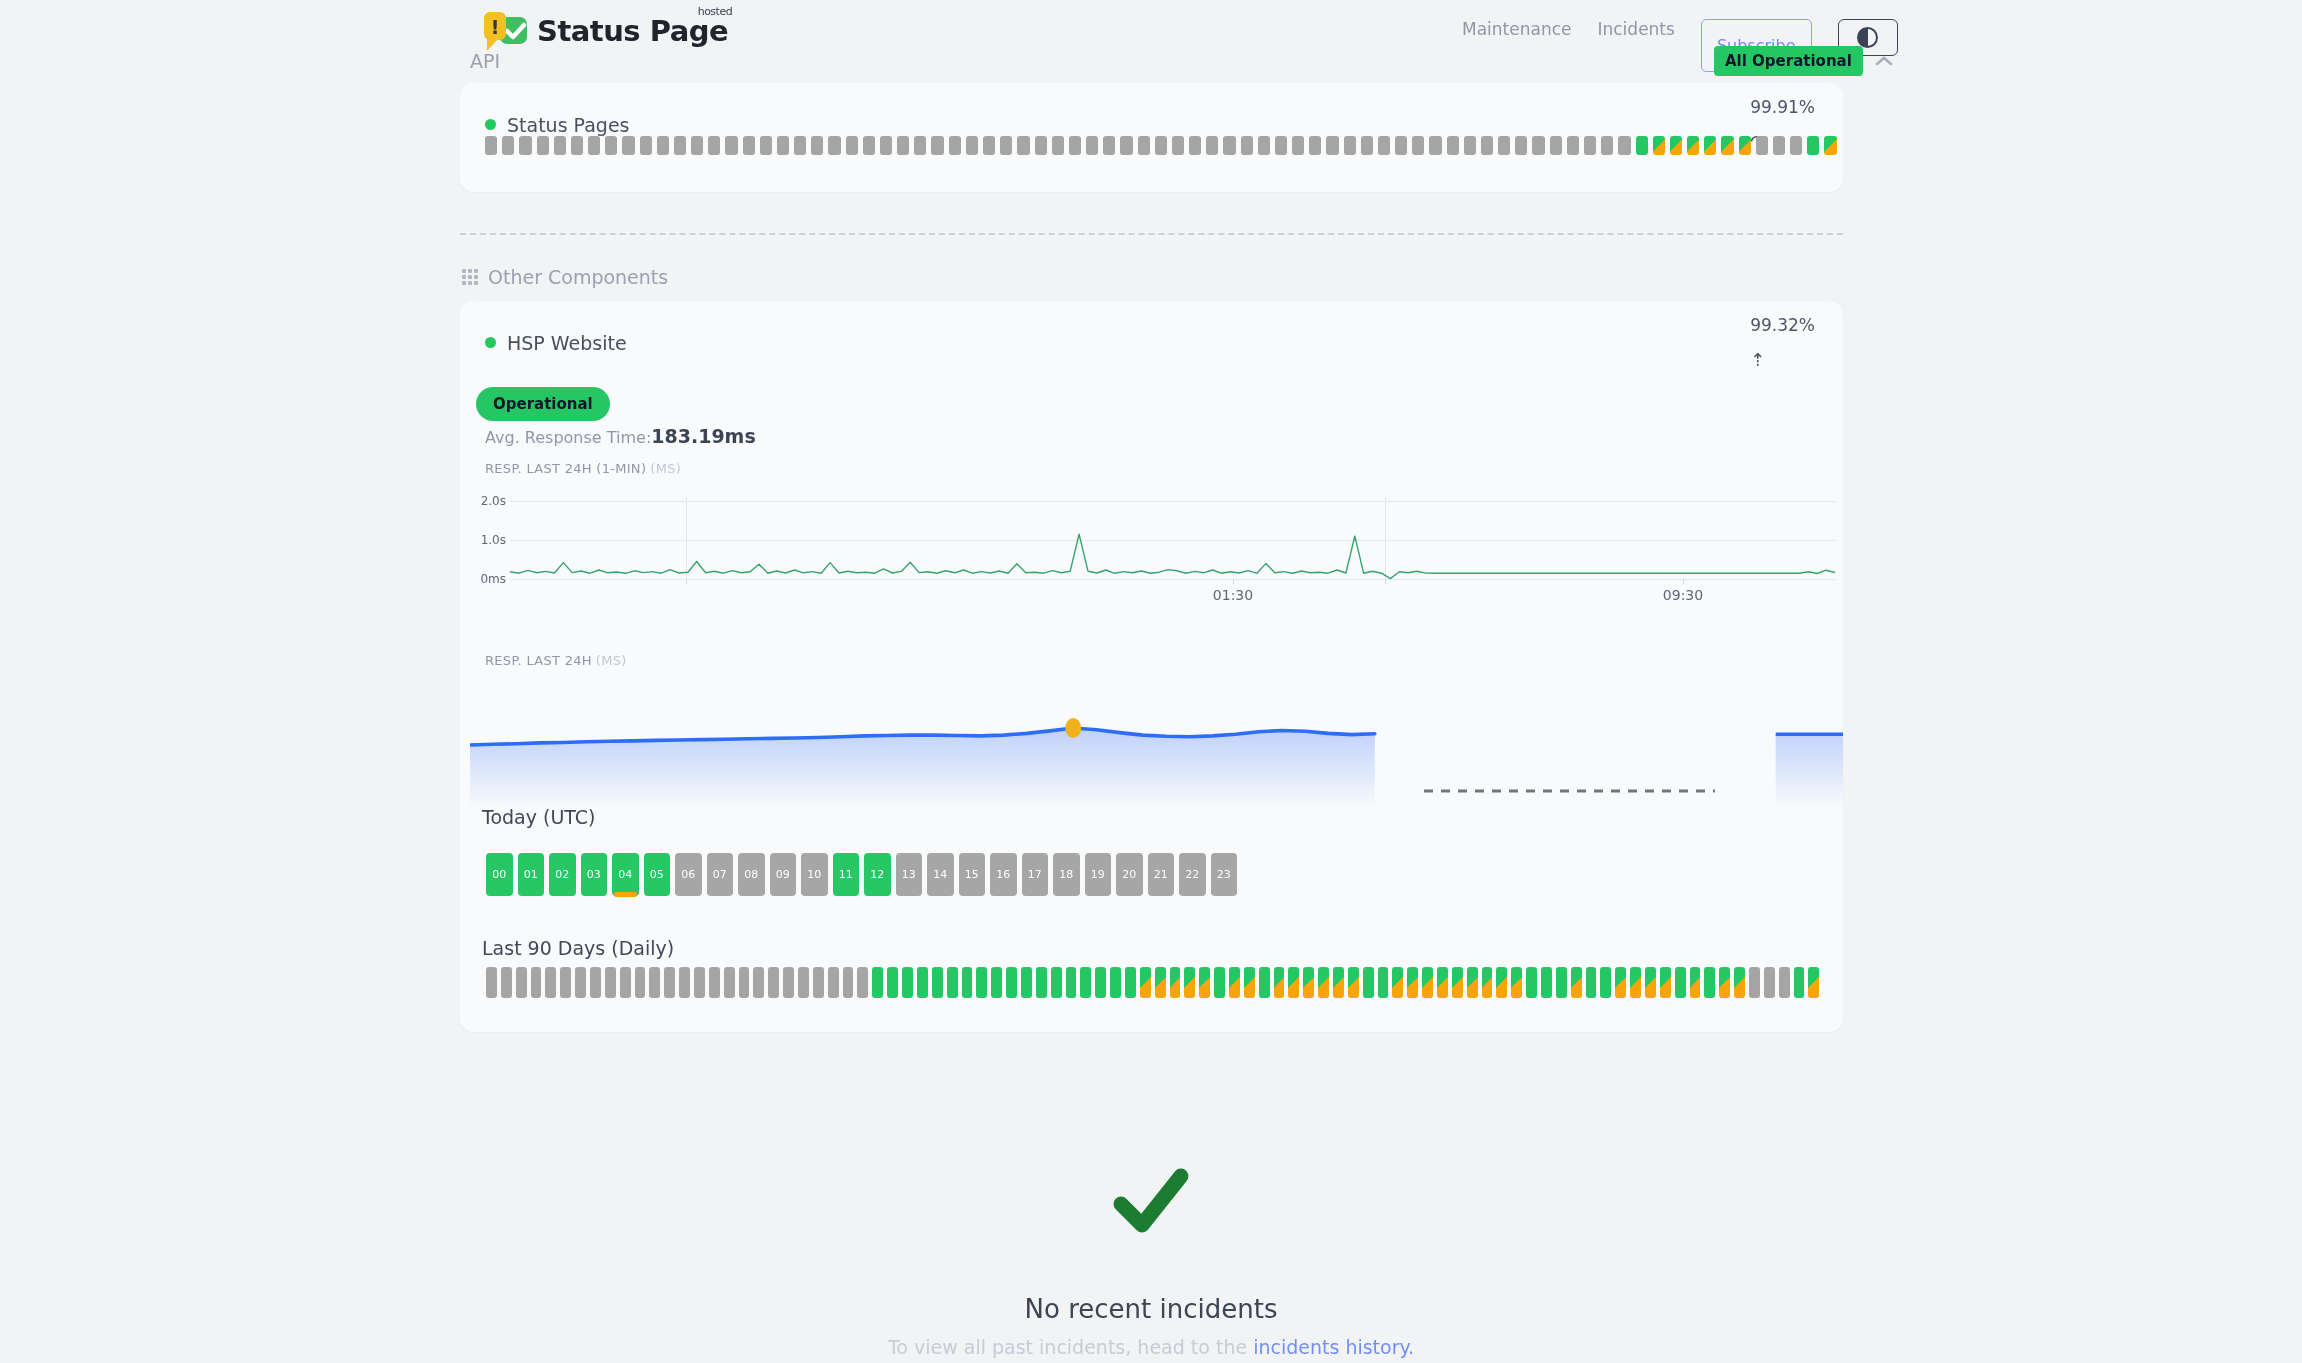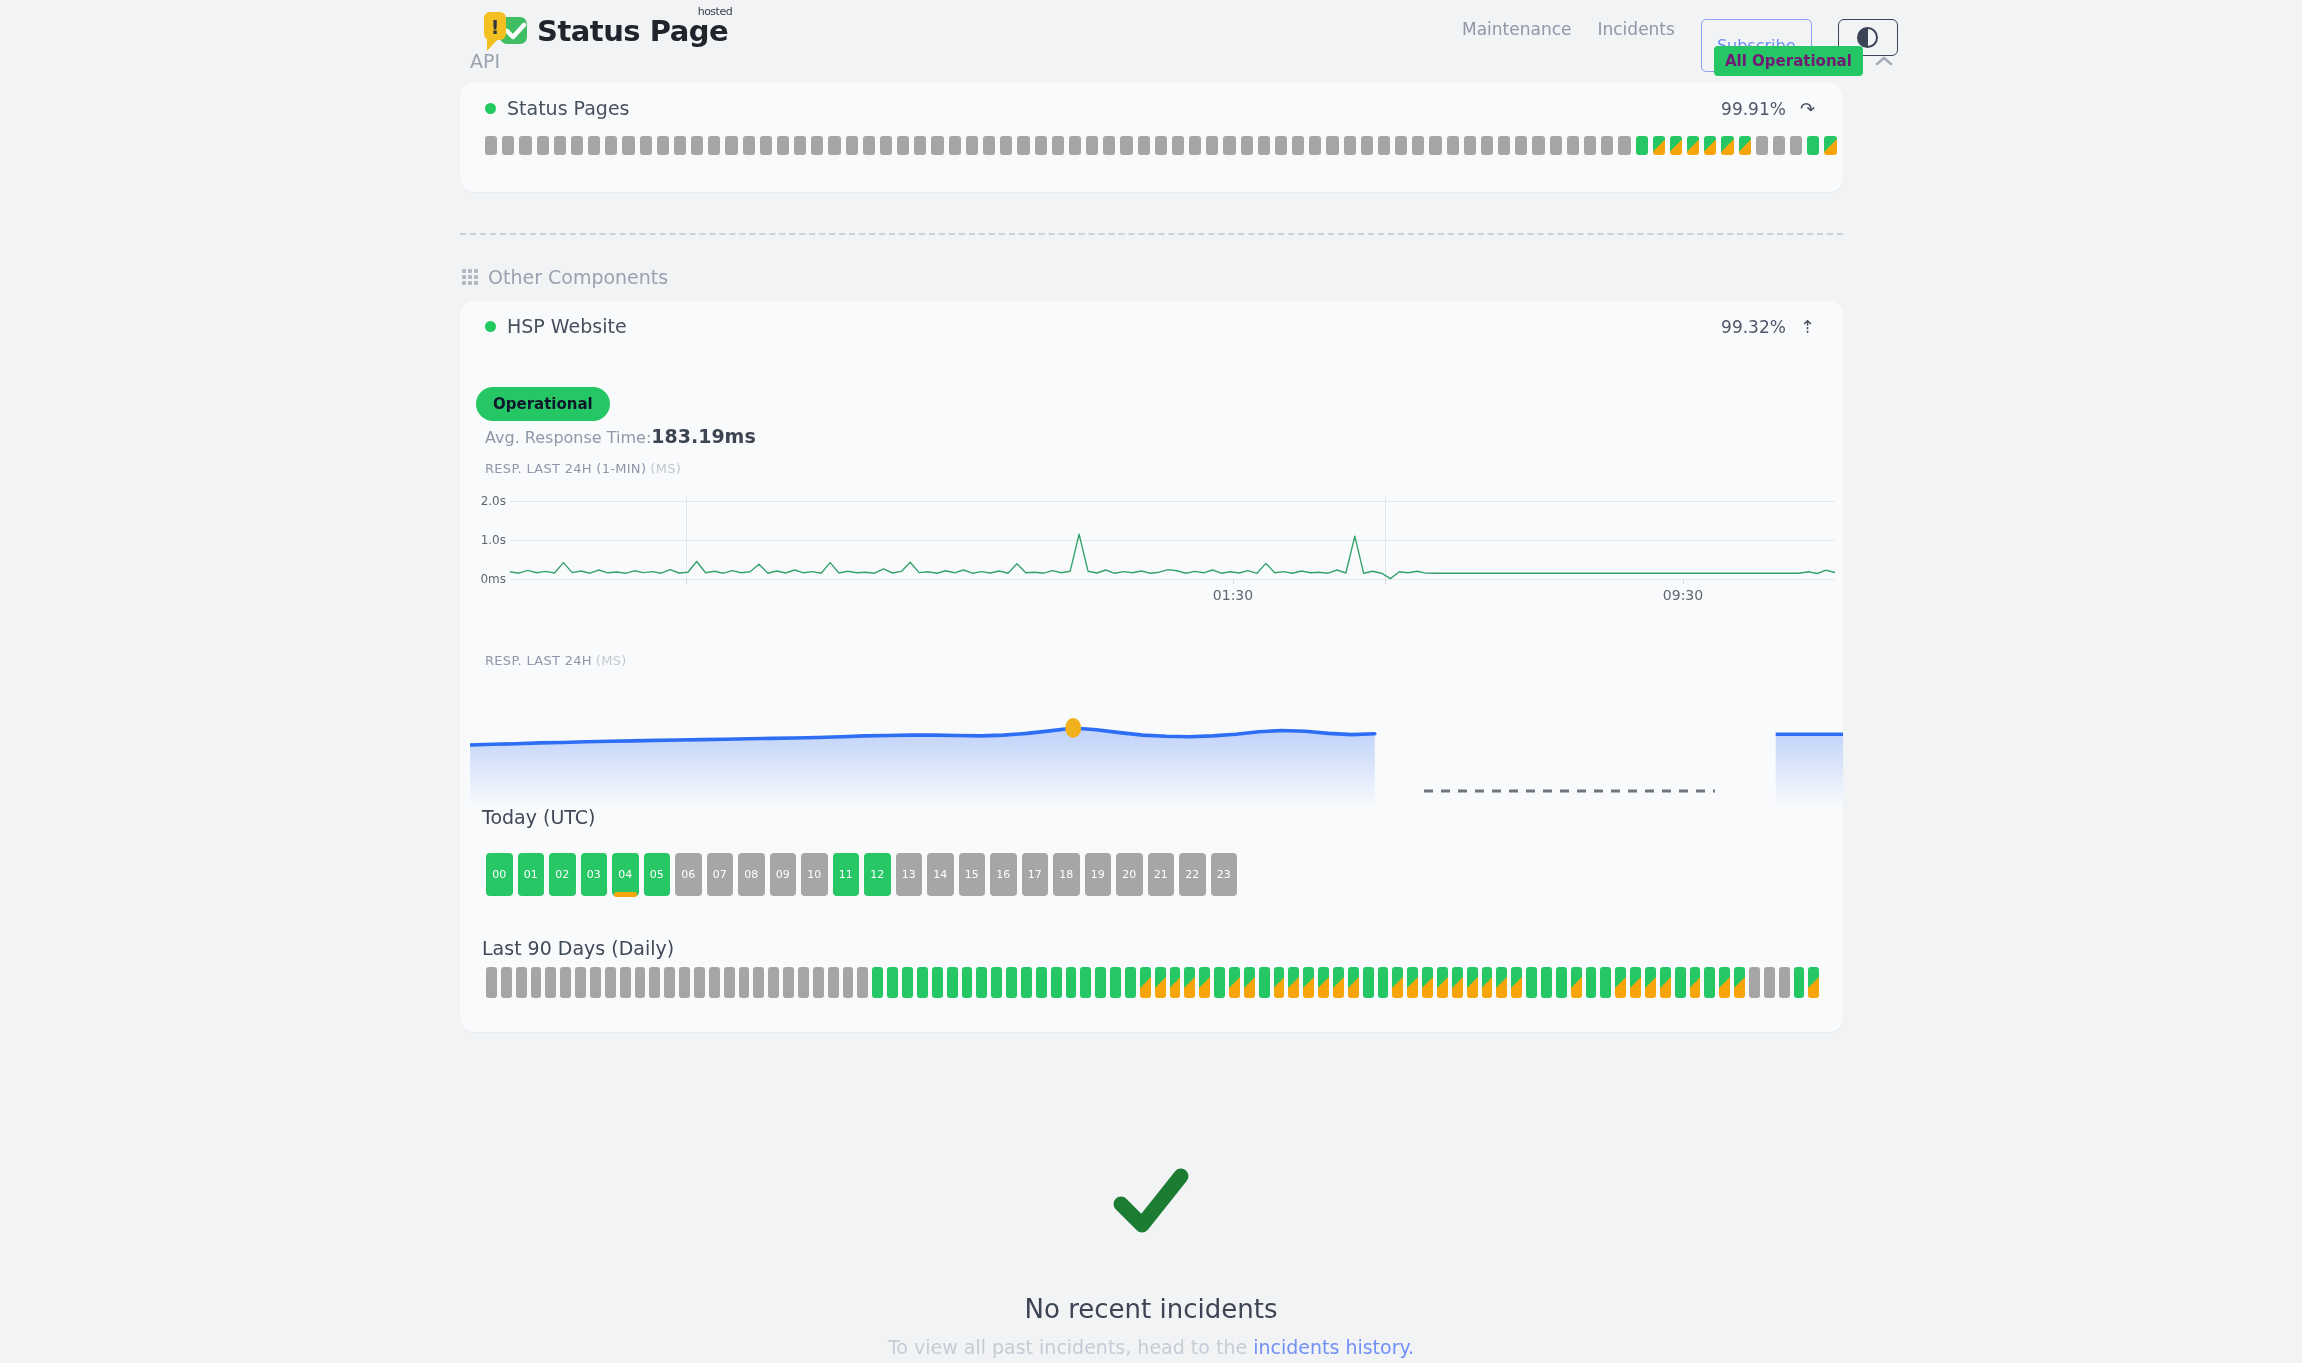--- a/index.html
+++ b/index.html
@@ -14,32 +14,32 @@
   #nav{position:absolute;left:1462px;top:19px;display:flex;gap:26px;}
   .nav-link{font-size:17px;color:#8f97a8;cursor:pointer;}
   #subscribe{font-size:16px;color:#6d89f3;border:1.5px solid #8aa0f5;border-radius:5px;
              padding:16px 15px;background:transparent;cursor:pointer;
              font-family:"DejaVu Sans","Liberation Sans",sans-serif;}
   #theme-toggle{width:58px;height:35px;border:1.5px solid #3a4456;border-radius:6px;background:transparent;
                 display:flex;align-items:center;justify-content:center;cursor:pointer;}
   .halfmoon{width:17px;height:17px;border:2px solid #3a4456;border-radius:50%;
             background:linear-gradient(90deg,#3a4456 50%,rgba(0,0,0,0) 50%);}
   #badge-row{position:absolute;left:1714px;top:46px;display:flex;align-items:center;gap:12px;}
-  #all-op{background:#25c765;color:#701a75;font-size:15px;font-weight:700;padding:6px 11px;border-radius:4px;}
+  #all-op{background:#25c765;color:#0f172a;font-size:15px;font-weight:700;padding:6px 11px;border-radius:4px;}
 
   
   .card{position:absolute;left:460px;width:1383px;background:#f9fafc;border-radius:14px;
         overflow:hidden;box-shadow:0 1px 2px rgba(30,40,60,0.04);}
   #card-api{top:83px;height:109px;}
   #card-hsp{top:301px;height:731px;}
   .crow{position:absolute;left:25px;right:28px;top:14px;display:flex;justify-content:space-between;align-items:center;}
   .comp-left{display:flex;align-items:center;gap:11px;}
   .dot{width:11px;height:11px;border-radius:50%;background:#22c95f;}
   .comp-name{font-size:19px;color:#46505f;}
-  .comp-right{display:flex;align-items:flex-end;gap:14px;}
+  .comp-right{display:flex;align-items:flex-start;gap:14px;flex-direction:column;}
   .uptime{font-size:17px;color:#4d5668;}
   .mini-icon{font-size:18px;color:#4a5160;cursor:pointer;}
 
   #api-bars{position:absolute;left:25px;top:53px;right:7px;display:flex;gap:5px;}
   .ubar{flex:1;height:19px;border-radius:3px;}
   .bar-gray{background:#a5a5a5;}
   .bar-green{background:#25c765;}
   .bar-split{background:linear-gradient(135deg,#25c765 48%,#f7a50a 52%);}
 
   #divider{position:absolute;left:460px;top:233px;width:1383px;border-top:2px dashed #ccd1d9;}

